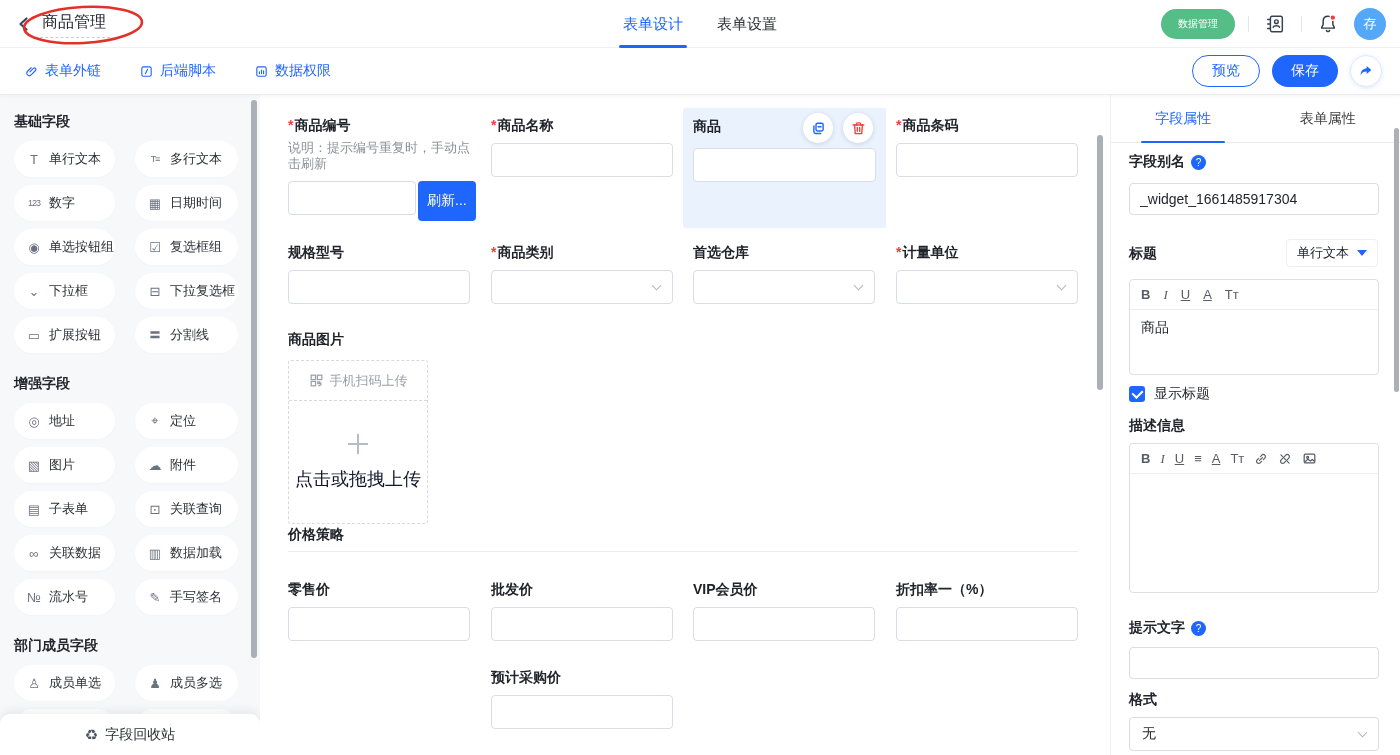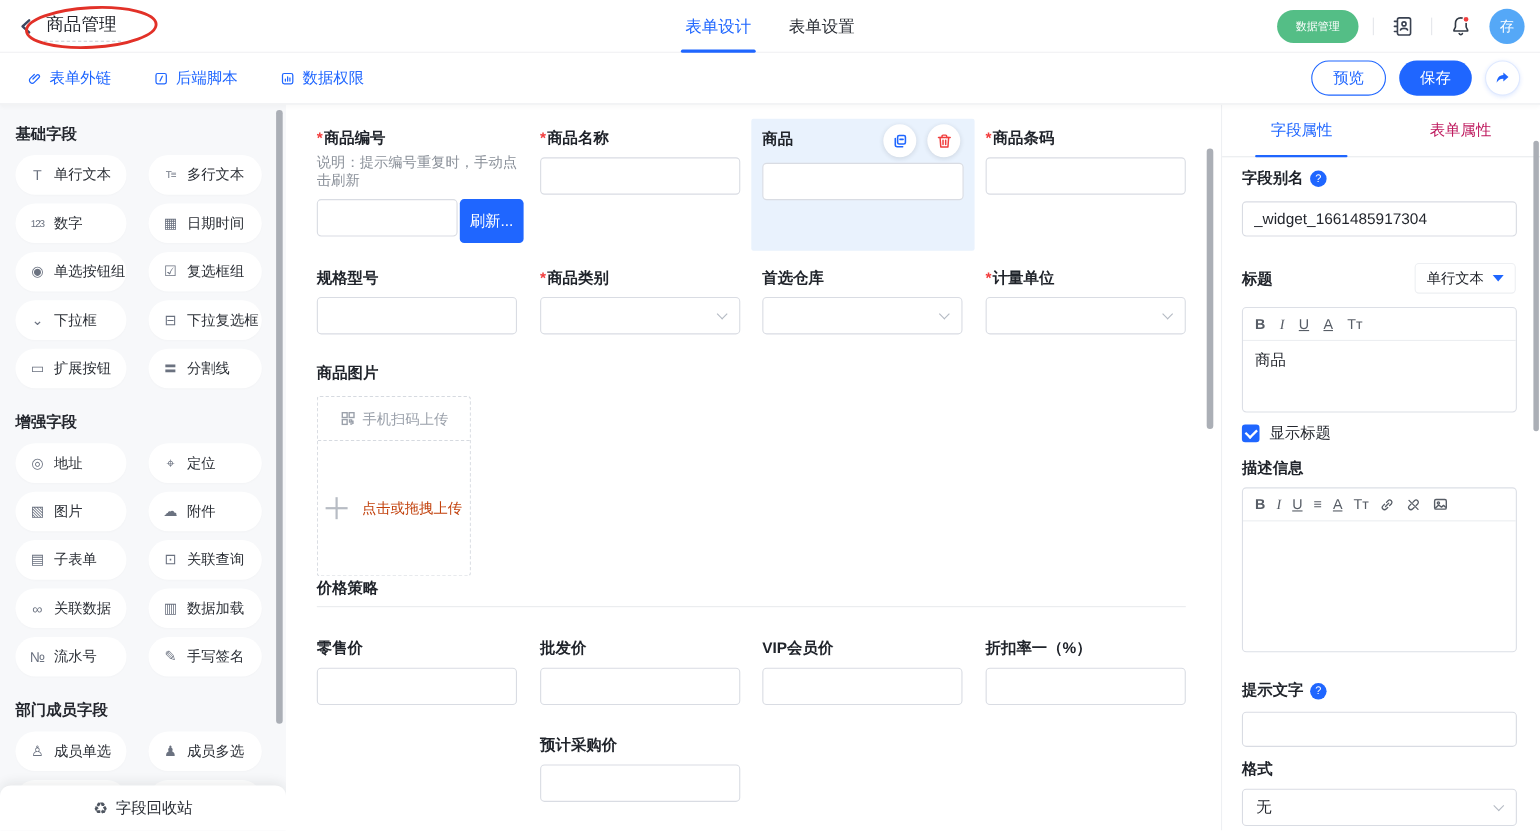--- a/index.html
+++ b/index.html
@@ -56,32 +56,32 @@
   .chev { width:7px; height:7px; border-right:1.6px solid #b4bac3; border-bottom:1.6px solid #b4bac3; transform:rotate(45deg); margin-top:-4px; }
   .inp-row { display:flex; align-items:flex-start; margin-top:9px; }
   .inp-row .inp { margin-top:0; width:128px; }
   .btn-refresh { height:40px; margin-left:2px; flex:none; background:#1f66ff; color:#fff; border:none; border-radius:4px; font-size:14px; padding:0 9px; cursor:pointer; }
   .widget-sel { position:absolute; left:423px; top:13px; width:203px; height:120px; background:#e9f2fd; border-radius:2px; }
   .widget-sel .lbl { position:absolute; left:10px; top:10px; }
   .widget-sel .inp { position:absolute; left:10px; top:40px; width:183px; margin:0; }
   .wicon { position:absolute; top:5px; width:30px; height:30px; border-radius:50%; background:#fff; box-shadow:0 1px 5px rgba(31,35,41,.14); display:flex; align-items:center; justify-content:center; cursor:pointer; }
   .upload-box { width:140px; border:1px dashed #d6dae0; border-radius:3px; margin-top:12px; background:#fff; }
   .upload-scan { height:40px; display:flex; align-items:center; justify-content:center; gap:6px; color:#9aa0aa; font-size:13px; border-bottom:1px dashed #d6dae0; cursor:pointer; }
-  .upload-main { height:122px; display:flex; flex-direction:row; align-items:center; justify-content:center; gap:13px; color:#c2410c; font-size:13px; cursor:pointer; }
+  .upload-main { height:122px; display:flex; flex-direction:column; align-items:center; justify-content:center; gap:13px; color:#0f172a; font-size:18px; cursor:pointer; }
   .plus { position:relative; width:20px; height:20px; }
   .plus::before,.plus::after { content:""; position:absolute; background:#b7bcc4; }
   .plus::before { left:0; top:9px; width:20px; height:2px; }
   .plus::after { left:9px; top:0; width:2px; height:20px; }
   .divider-sec { position:absolute; left:28px; top:431px; width:790px; }
   .divider-sec hr { border:none; border-top:1px solid #e9ebee; margin-top:8px; }
 
   
   .panel { position:absolute; left:1110px; top:95px; width:290px; height:660px; background:#fff; border-left:1px solid #eef0f3; z-index:5; }
   .p-tabs { position:absolute; left:0; top:0; width:100%; height:48px; display:flex; border-bottom:1px solid #e9ebee; }
-  .p-tab { flex:1; display:flex; align-items:center; justify-content:center; font-size:14px; color:#be185d; cursor:pointer; position:relative; }
+  .p-tab { flex:1; display:flex; align-items:center; justify-content:center; font-size:14px; color:#404040; cursor:pointer; position:relative; }
   .p-tab.active { color:#1f66ff; }
   .p-tab.active::after { content:""; position:absolute; left:50%; transform:translateX(-50%); bottom:-1px; width:84px; height:2.5px; background:#1f66ff; border-radius:2px; }
   .p-lbl { position:absolute; left:18px; font-size:14px; font-weight:700; color:#20242b; display:flex; align-items:center; gap:6px; }
   .help { width:15px; height:15px; border-radius:50%; background:#1f66ff; color:#fff; font-size:10px; font-weight:400; display:flex; align-items:center; justify-content:center; cursor:pointer; }
   .p-input { position:absolute; left:18px; width:250px; height:32px; border:1px solid #d9dce3; border-radius:4px; font:inherit; color:#23262d; padding:0 10px; outline:none; background:#fff; }
   .type-dd { position:absolute; right:22px; top:144px; height:28px; border:1px solid #edeff2; border-radius:4px; background:#fff; display:flex; align-items:center; gap:8px; padding:0 10px; font-size:13px; color:#23262d; cursor:pointer; }
   .caret { width:0; height:0; border-left:5px solid transparent; border-right:5px solid transparent; border-top:6px solid #1f66ff; }
   .editor { position:absolute; left:18px; width:250px; border:1px solid #dcdfe6; border-radius:4px; background:#fff; }
   .ed-toolbar { height:30px; display:flex; align-items:center; gap:13px; padding:0 11px; border-bottom:1px solid #eceef1; color:#575d66; font-size:13px; }
   .ed-toolbar span { cursor:pointer; }

